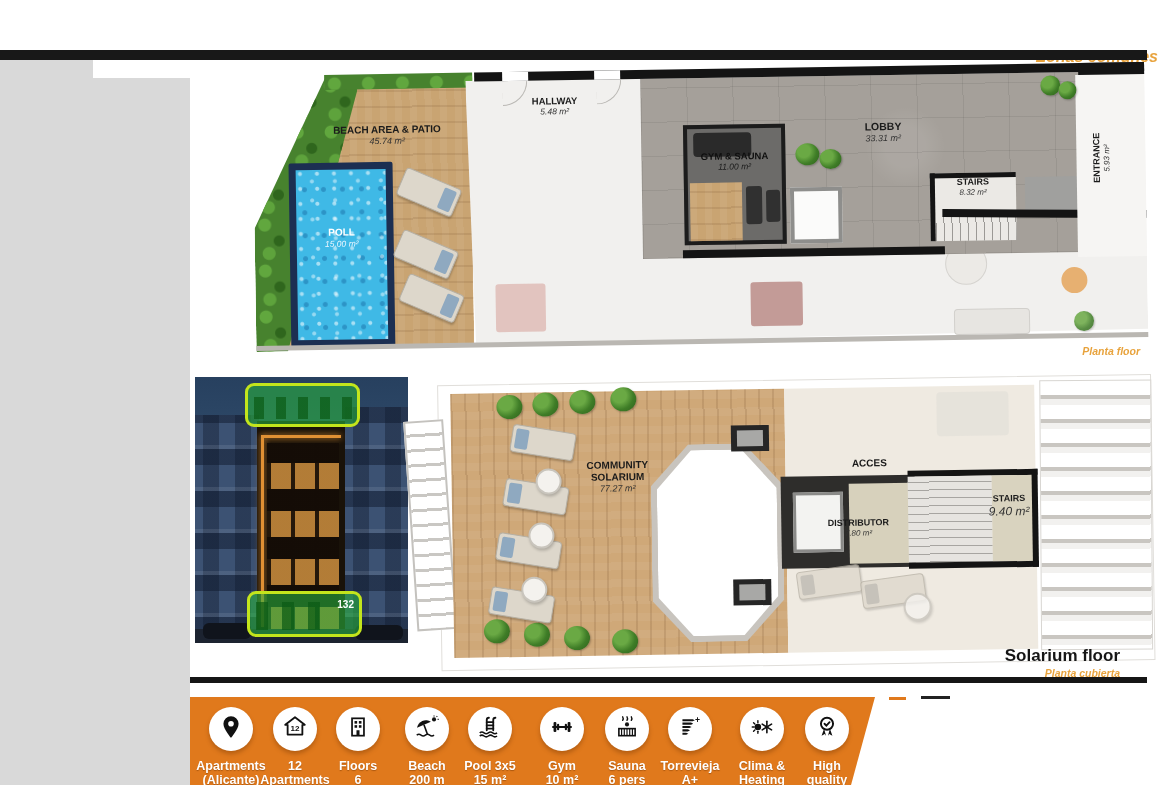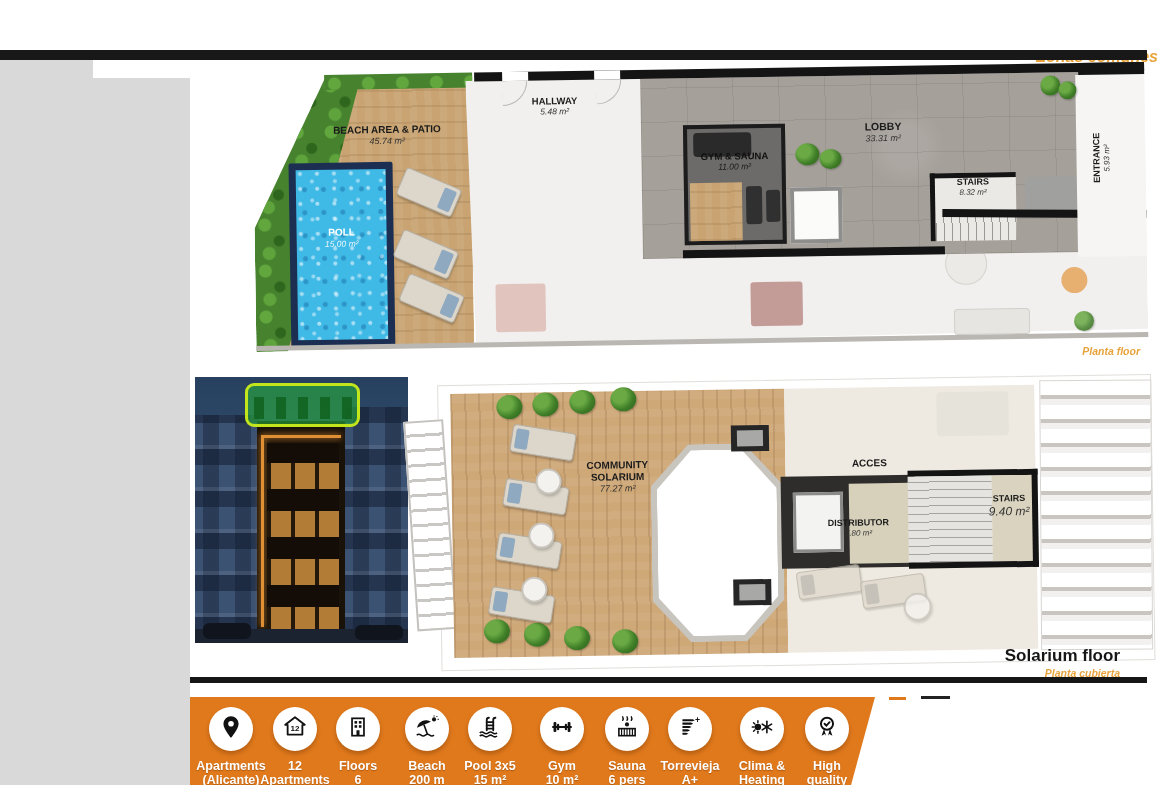--- a/index.html
+++ b/index.html
@@ -170,20 +170,24 @@
       <div class="abs" style="left:10px;top:22px;width:72px;height:190px;background-image:
              repeating-linear-gradient(90deg,rgba(20,12,6,.9) 0 4px,transparent 4px 24px),
              repeating-linear-gradient(0deg,rgba(230,160,70,.75) 0 26px,rgba(20,12,6,.95) 26px 48px);"></div>
     </div>
     <div class="abs" style="left:0;top:252px;width:213px;height:14px;background:#1c2330;"></div>
     <div class="abs" style="left:8px;top:246px;width:48px;height:16px;background:#10141c;border-radius:6px;"></div>
     <div class="abs" style="left:160px;top:248px;width:48px;height:15px;background:#10141c;border-radius:6px;"></div>
     <div class="abs" style="left:50px;top:6px;width:115px;height:44px;background:rgba(40,175,60,.6);border:3px solid #c3e51c;border-radius:9px;box-sizing:border-box;">
       <div class="abs" style="left:6px;bottom:5px;width:100px;height:22px;background:repeating-linear-gradient(90deg,rgba(10,90,20,.7) 0 10px,transparent 10px 22px);"></div>
     </div>
+    <div class="abs" style="left:52px;top:214px;width:115px;height:46px;background:rgba(40,175,60,.6);border:3px solid #c3e51c;border-radius:9px;box-sizing:border-box;">
+      <div class="abs" style="left:6px;top:8px;width:78px;height:28px;background:repeating-linear-gradient(90deg,rgba(10,90,20,.7) 0 12px,transparent 12px 26px);"></div>
+      <span class="abs" style="right:5px;top:5px;color:#fff;font-weight:bold;font-size:10px;">132</span>
+    </div>
   </div>
 
   <div class="abs" style="left:437px;top:374px;width:712px;height:284px;background:#fff;border:1px solid #e0deda;
               transform:rotate(-0.9deg);transform-origin:100% 0;">
 
     <div class="abs" style="left:-30px;top:34px;width:36px;height:206px;background:#fff;border:2px solid #c4c2be;
                 background-image:repeating-linear-gradient(0deg,#fff 0 12px,#c9c7c3 12px 15px);transform:rotate(-3deg);"></div>
 
     <div class="abs wood-v" style="left:12px;top:8px;width:334px;height:264px;"></div>
     <div class="abs" style="left:346px;top:8px;width:250px;height:264px;background:#efeae1;"></div>

